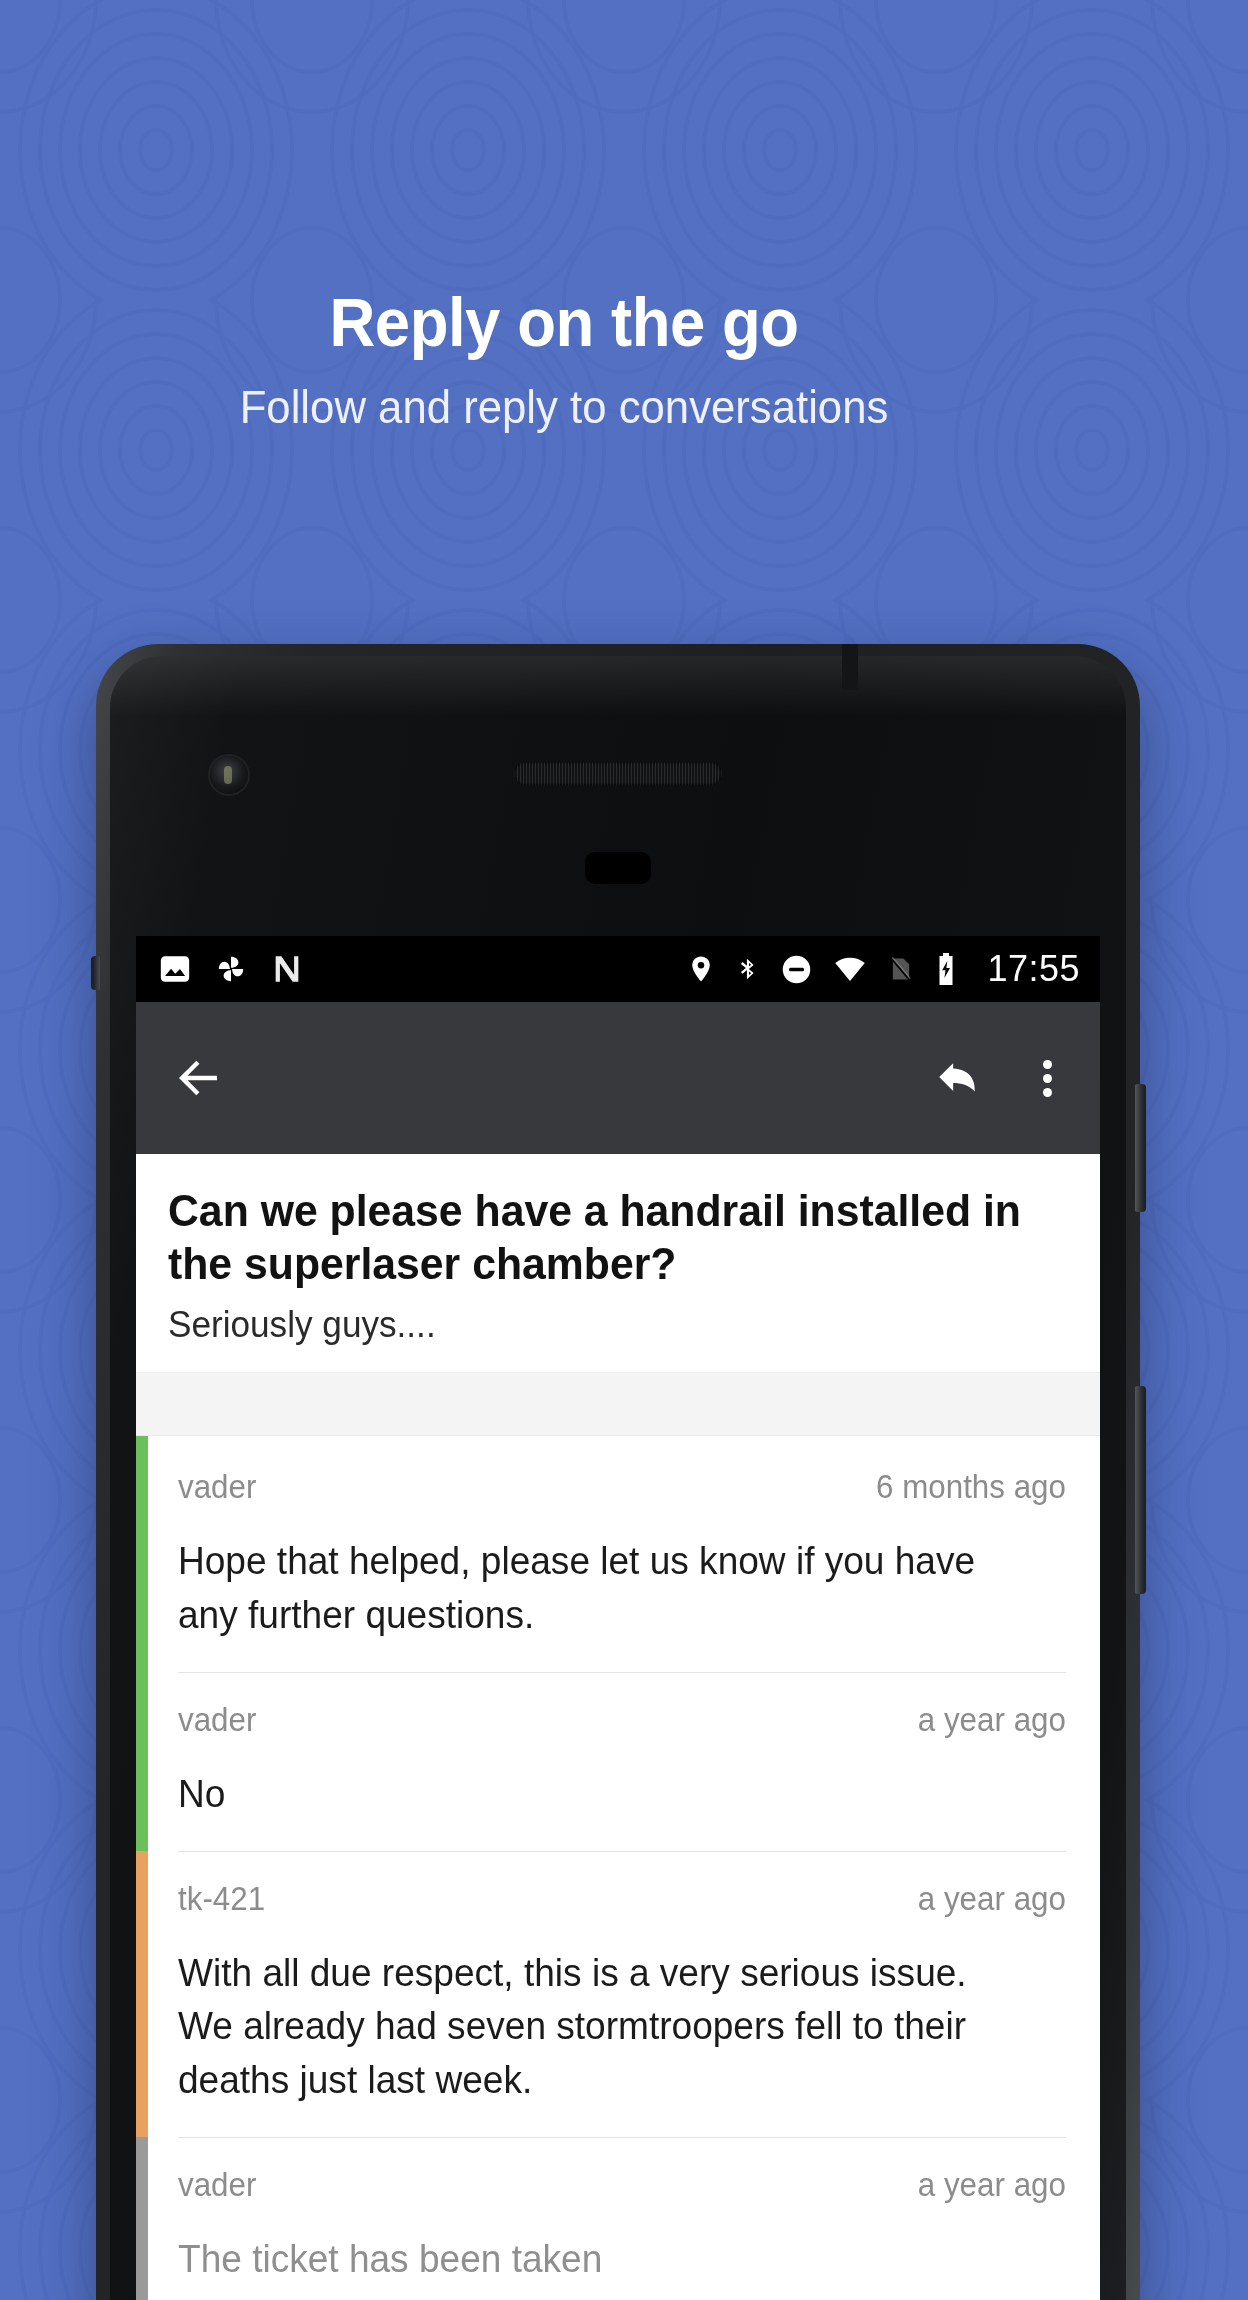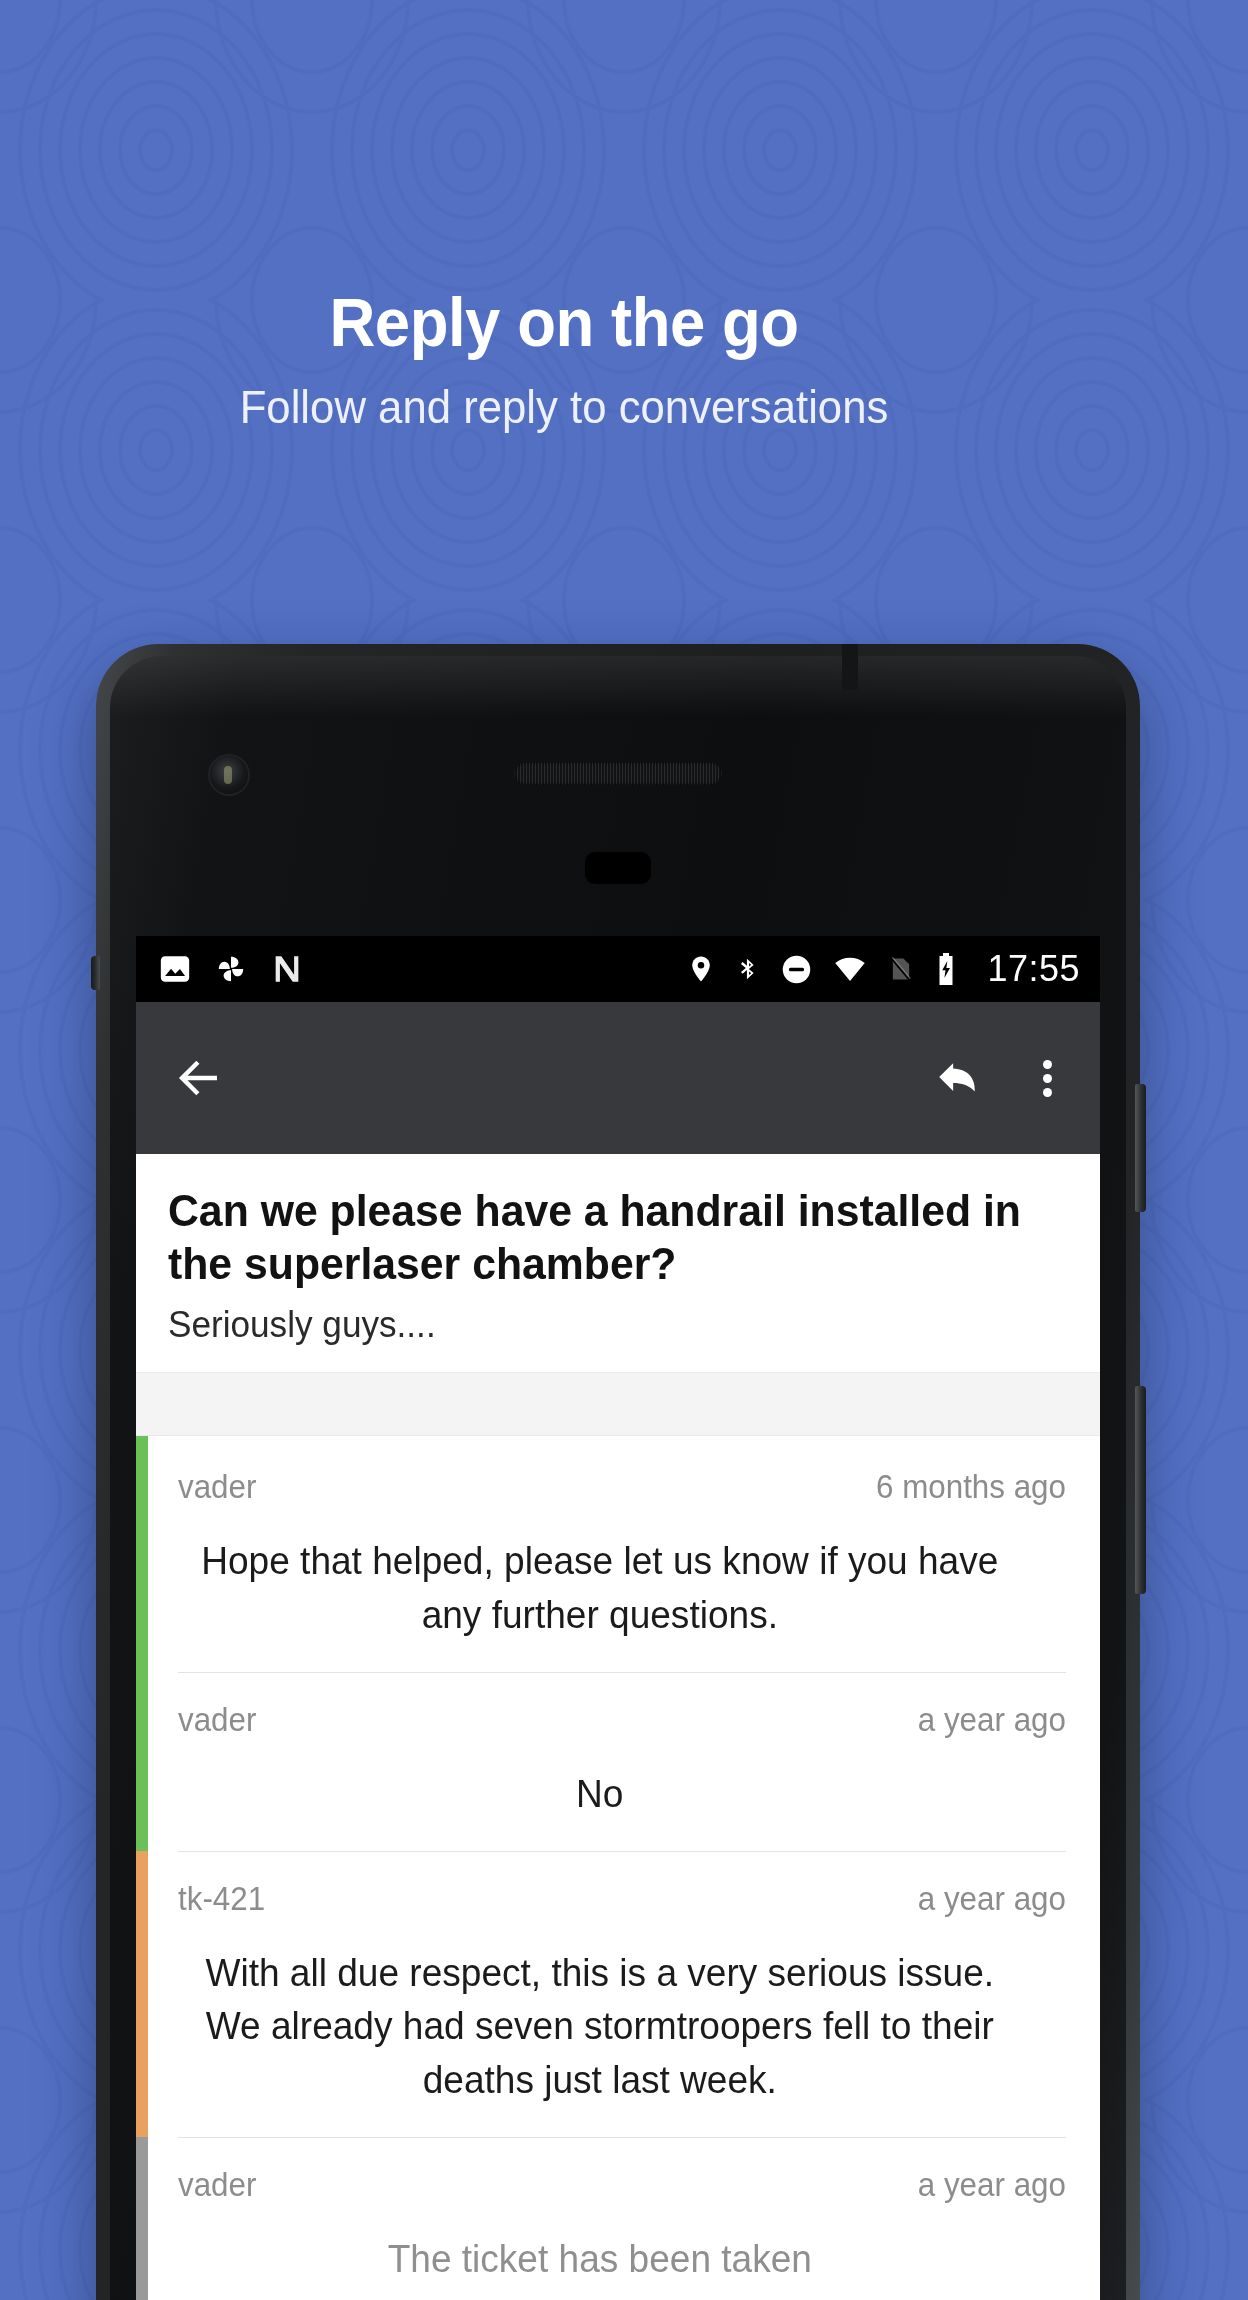--- a/index.html
+++ b/index.html
@@ -144,21 +144,21 @@
   #ticket-sub {
     margin-top:14px; font-size:37px; color:#2a2a2a; font-weight:400;
     transform:scaleX(0.95); transform-origin:left center;
   }
   #header-gap { height:64px; background:#f4f4f4; border-top:1px solid #ebebeb; border-bottom:1px solid #e9e9e9; }
 
   
   #comments { background:#fff; }
   .comment { display:flex; background:#fff; }
   .accent { width:12px; flex:0 0 12px; }
-  .c-body { flex:1; padding:0 34px 0 30px;text-align:center; }
+  .c-body { flex:1; padding:0 34px 0 30px; }
   .c-inner { padding:28px 0 30px 0; border-top:1px solid #e3e3e3; }
   .comment.first .c-inner { border-top:none; padding-top:32px; }
   .c-meta { display:flex; align-items:baseline; font-size:33px; color:#8c8c8c; }
   .c-author { transform:scaleX(0.95); transform-origin:left center; }
   .c-time { margin-left:auto; transform:scaleX(0.95); transform-origin:right center; }
   .c-text {
     margin-top:28px; font-size:39px; line-height:1.38; color:#1b1b1b;
     transform:scaleX(0.95); transform-origin:left center;
   }
   .c-text.muted { color:#8f8f8f; }

